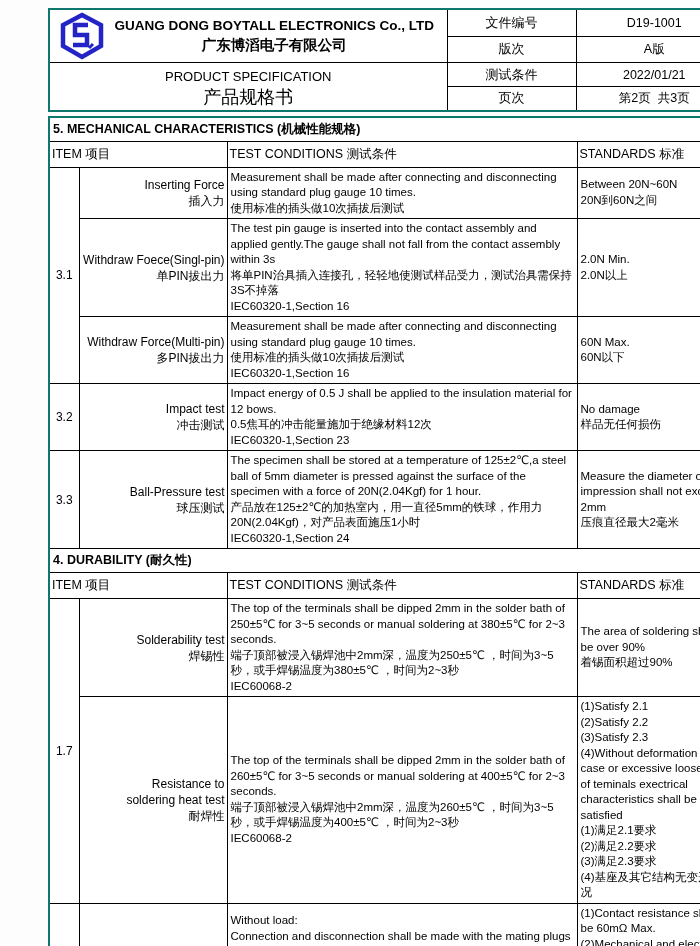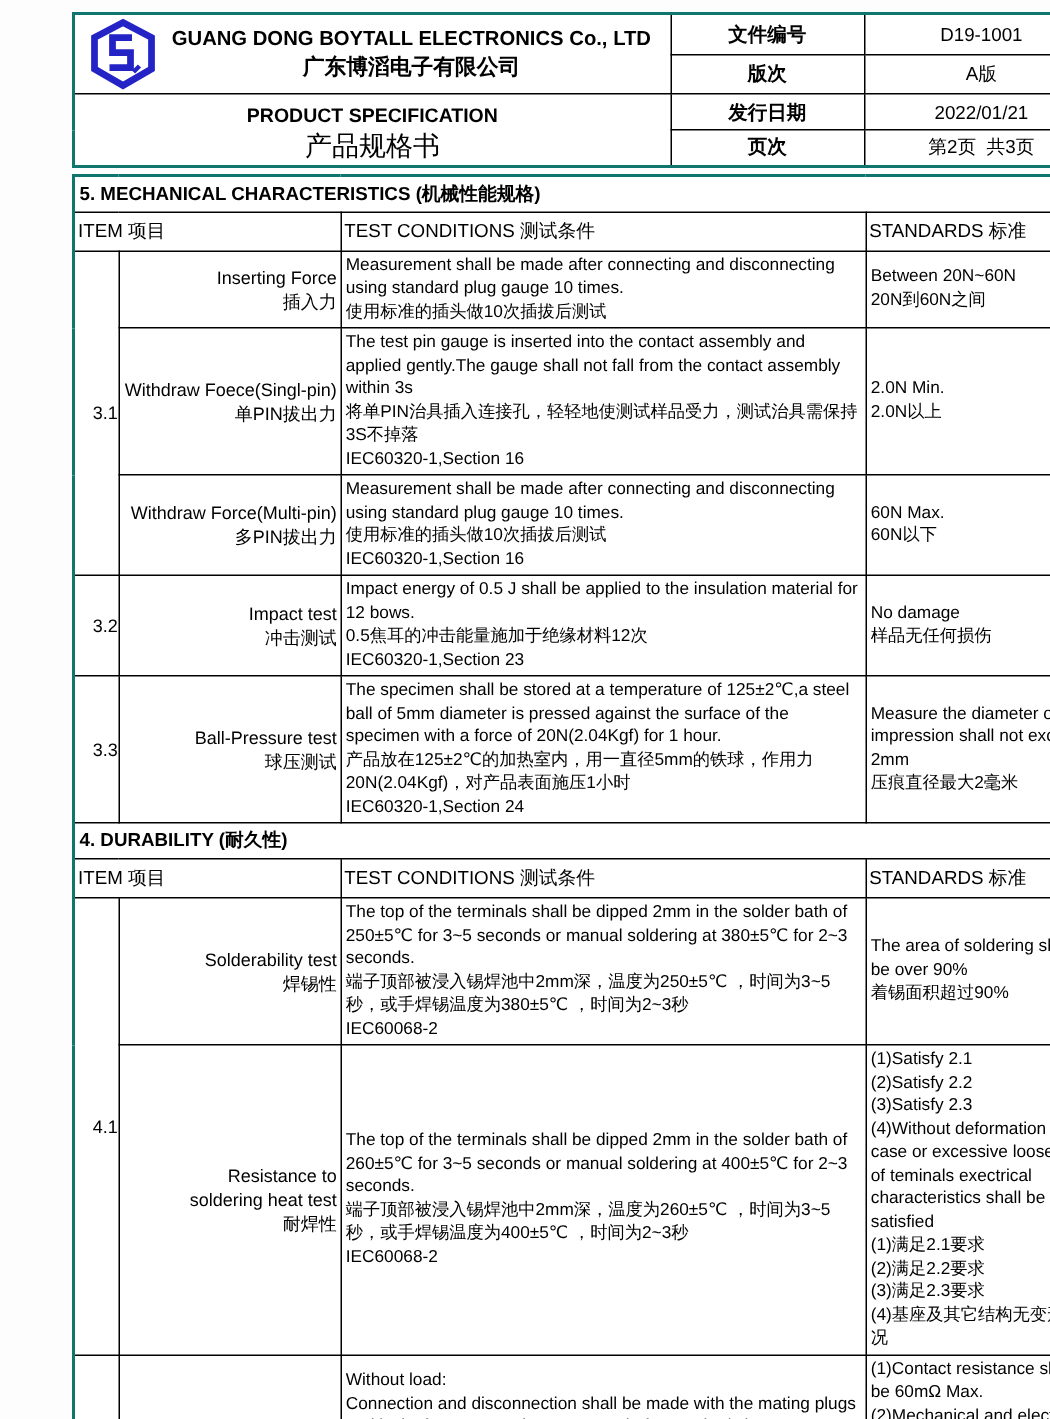--- a/index.html
+++ b/index.html
@@ -16,30 +16,30 @@
   td { border:1px solid #000; vertical-align:middle; overflow:hidden; }
 
   
   .company-cell { padding:2px 4px; }
   .company-box { display:flex; align-items:center; }
   .logo { flex:0 0 48px; height:48px; margin-left:4px; }
   .company-text { flex:1; text-align:center; }
   .company-en { font-weight:bold; font-size:13.5px; line-height:19px; letter-spacing:0; }
   .company-cn { font-weight:bold; font-size:14.5px; line-height:21px; }
   .doctitle-cell { text-align:center; }
-  .doctitle-en { font-weight:bold; font-size:13px; line-height:21px; }
+  .doctitle-en { font-weight:normal; font-size:13px; line-height:21px; }
   .doctitle-cn { font-weight:normal; font-size:18px; line-height:20px; }
-  .hlabel { text-align:center; font-weight:bold; font-size:13px; }
+  .hlabel { text-align:center; font-weight:normal; font-size:13px; }
   .hvalue { text-align:center; font-weight:normal; font-size:12.5px; white-space:pre-wrap; }
 
   
   .spec { margin-top:4px; }
   .sec-title { font-weight:bold; font-size:12.5px; padding:3px 2px 3px 3px; }
   .th { text-align:left; font-size:12.5px; padding:4px 2px; }
-  .num { text-align:right; font-size:12px; }
+  .num { text-align:center; font-size:12px; }
   .item { text-align:right; font-size:12px; line-height:16px; white-space:pre-wrap; padding:2px; }
   .cond { font-size:11.5px; line-height:15.5px; padding:2px 3px; white-space:pre-wrap; }
   .std  { font-size:11.5px; line-height:15.5px; padding:2px 3px; white-space:pre-wrap; }
 </style>
 </head>
 <body>
 
 <div class="page">
 
   <table class="hdr">
@@ -68,21 +68,21 @@
       </tr>
       <tr style="height:24px">
         <td class="hlabel">版次</td>
         <td class="hvalue">A版</td>
       </tr>
       <tr style="height:24px">
         <td class="doctitle-cell" rowspan="2">
           <div class="doctitle-en">PRODUCT SPECIFICATION</div>
           <div class="doctitle-cn">产品规格书</div>
         </td>
-        <td class="hlabel">发行日期</td>
+        <td class="hlabel">测试条件</td>
         <td class="hvalue">2022/01/21</td>
       </tr>
       <tr style="height:24px">
         <td class="hlabel">页次</td>
         <td class="hvalue">第2页  共3页</td>
       </tr>
     </tbody>
   </table>
 
   <table class="spec">
@@ -156,21 +156,21 @@
       <tr style="height:24px">
         <td class="sec-title" colspan="4">4. DURABILITY (耐久性)</td>
       </tr>
       <tr style="height:26px">
         <td class="th" colspan="2">ITEM 项目</td>
         <td class="th">TEST CONDITIONS 测试条件</td>
         <td class="th">STANDARDS 标准</td>
       </tr>
 
       <tr style="height:97px">
-        <td class="num" rowspan="2">4.1</td>
+        <td class="num" rowspan="2">1.7</td>
         <td class="item">Solderability test
 焊锡性</td>
         <td class="cond">The top of the terminals shall be dipped 2mm in the solder bath of 250±5℃ for 3~5 seconds or manual soldering at 380±5℃ for 2~3 seconds.
 端子顶部被浸入锡焊池中2mm深，温度为250±5℃ ，时间为3~5秒，或手焊锡温度为380±5℃ ，时间为2~3秒
 IEC60068-2</td>
         <td class="std">The area of soldering should be over 90%
 着锡面积超过90%</td>
       </tr>
       <tr style="height:185px">
         <td class="item">Resistance to

